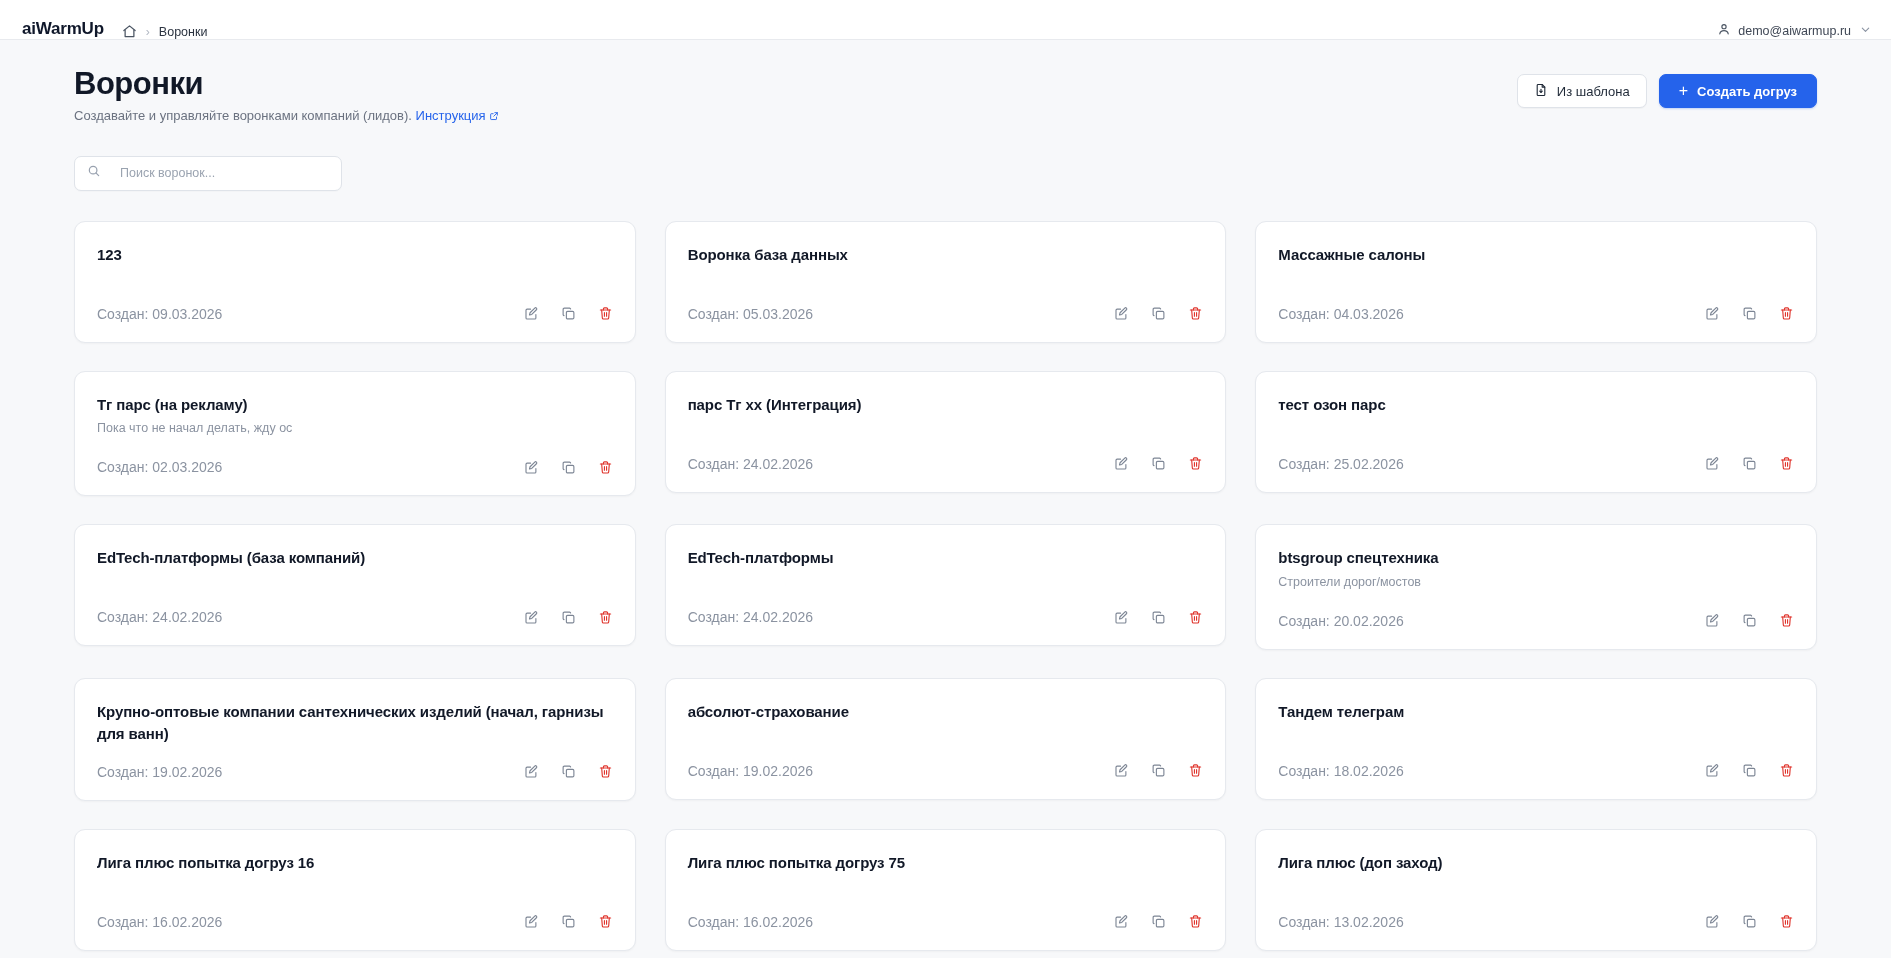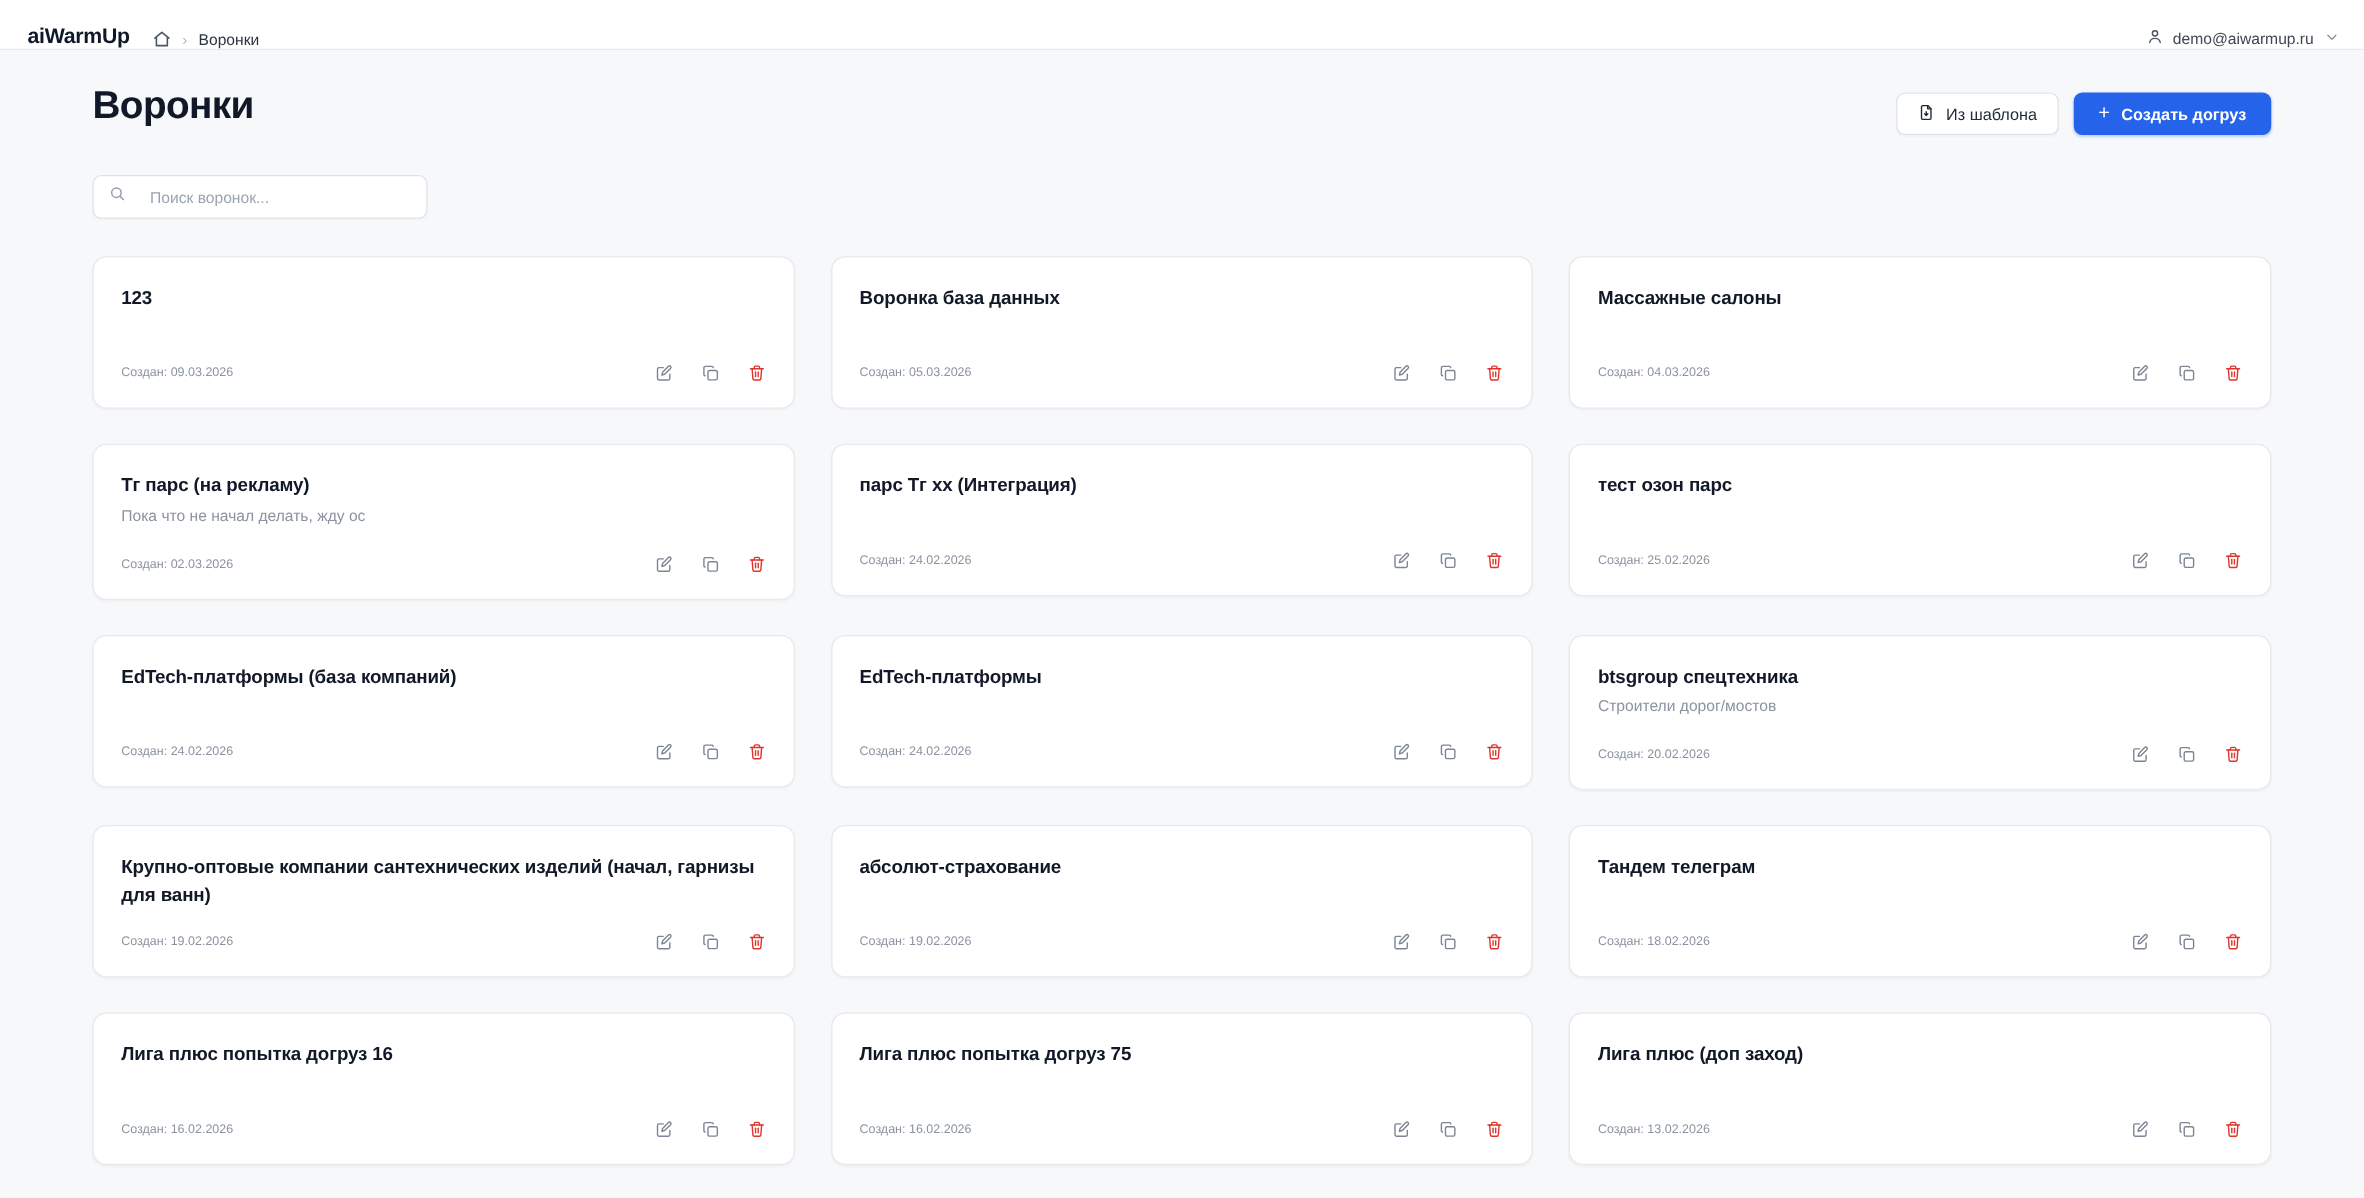--- a/index.html
+++ b/index.html
@@ -231,21 +231,21 @@
   }
 
   .card-foot {
     margin-top: auto;
     padding-top: 22px;
     display: flex;
     align-items: center;
   }
 
   .card-date {
-    font-size: 10px;
+    font-size: 14px;
     color: #8b93a1;
   }
 
   .card-actions {
     margin-left: auto;
     display: flex;
     align-items: center;
     gap: 22px;
   }
 
@@ -300,20 +300,28 @@
     </span>
   </div>
 </div>
 
 <div class="page">
   <div class="page-inner">
 
     <div class="page-head">
       <div class="head-left">
         <div class="page-title">Воронки</div>
+        <div class="page-sub">
+          <span>Создавайте и управляйте воронками компаний (лидов).</span>
+          <a href="#">Инструкция</a><span class="ext-ico"><svg width="10" height="10" viewBox="0 0 24 24" fill="none" stroke="currentColor" stroke-width="2.2" stroke-linecap="round" stroke-linejoin="round">
+                <path d="M14 4h6v6"></path>
+                <path d="M20 4l-8.5 8.5"></path>
+                <path d="M18 14.5V19a1.5 1.5 0 0 1-1.5 1.5h-11A1.5 1.5 0 0 1 4 19V8a1.5 1.5 0 0 1 1.5-1.5H10"></path>
+              </svg></span>
+        </div>
       </div>
 
       <div class="head-actions">
         <button class="btn btn-secondary">
           <span>
             <svg width="14" height="14" viewBox="0 0 24 24" fill="none" stroke="currentColor" stroke-width="1.9" stroke-linecap="round" stroke-linejoin="round">
               <path d="M14 2.5H7A1.5 1.5 0 0 0 5.5 4v16A1.5 1.5 0 0 0 7 21.5h10a1.5 1.5 0 0 0 1.5-1.5V7z"></path>
               <path d="M14 2.5V7h4.5"></path>
                 <path d="M12 11v5"></path>
                 <path d="M9.8 13.8 12 16l2.2-2.2"></path>

